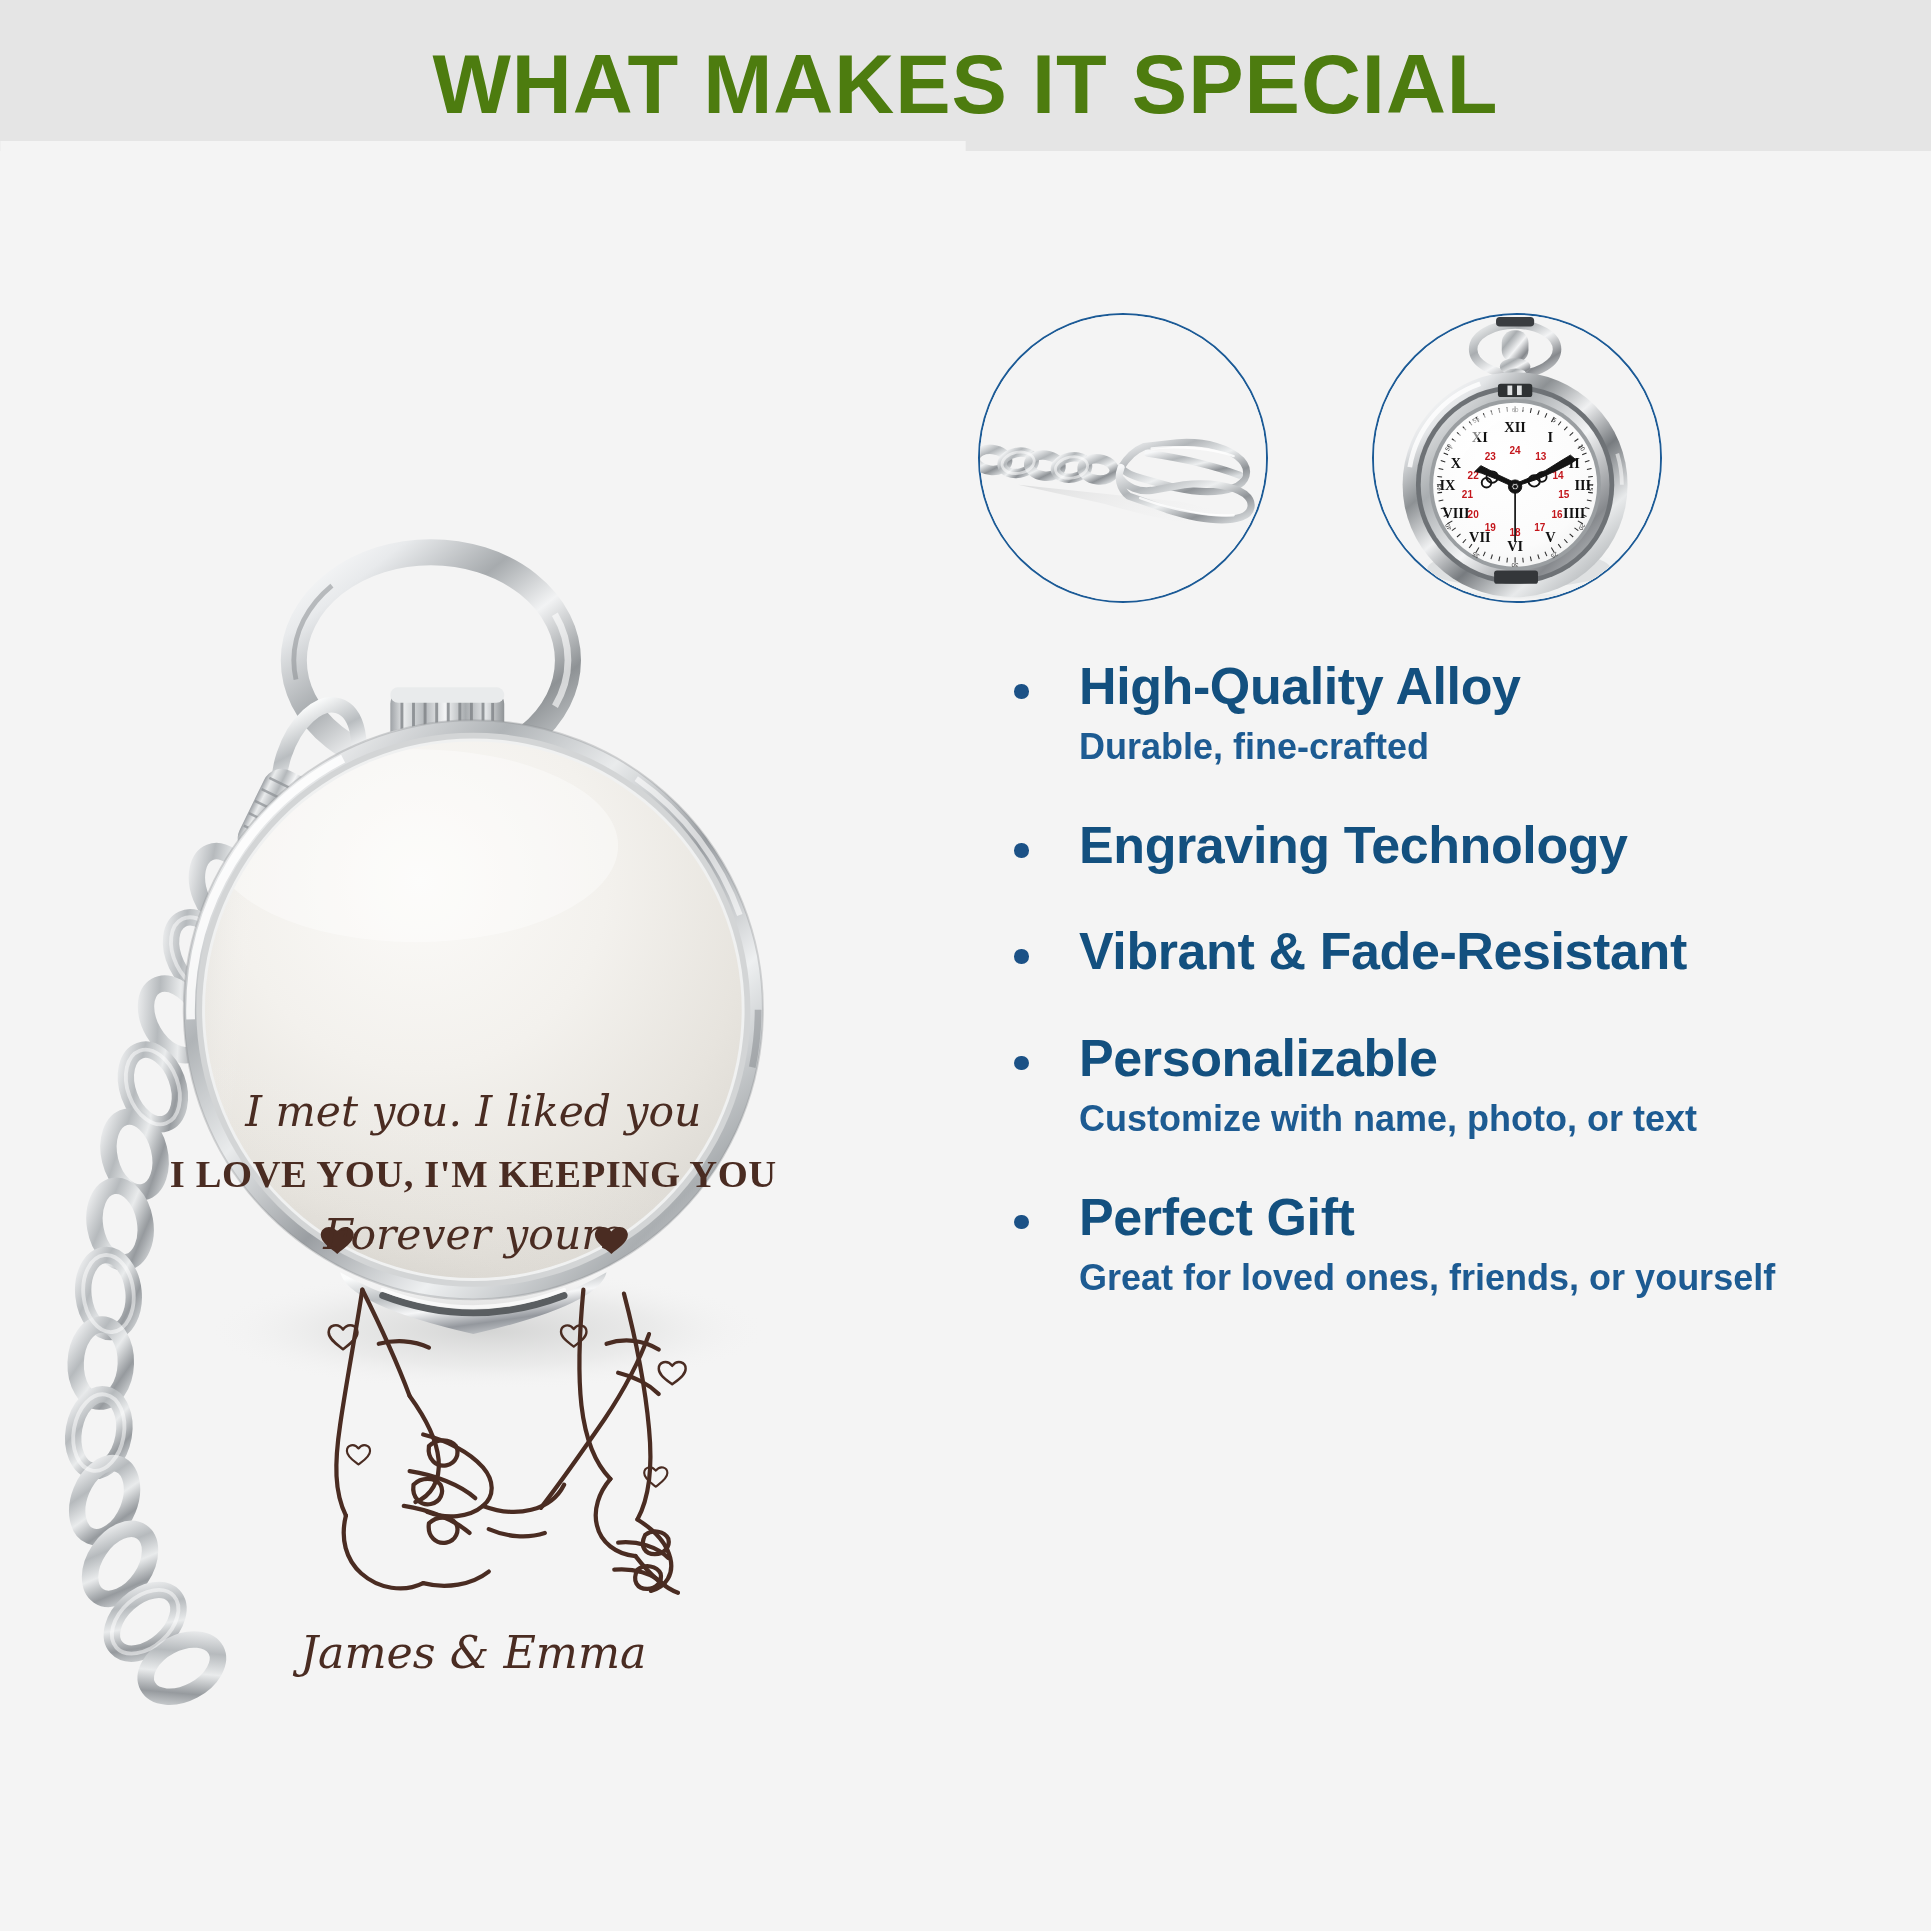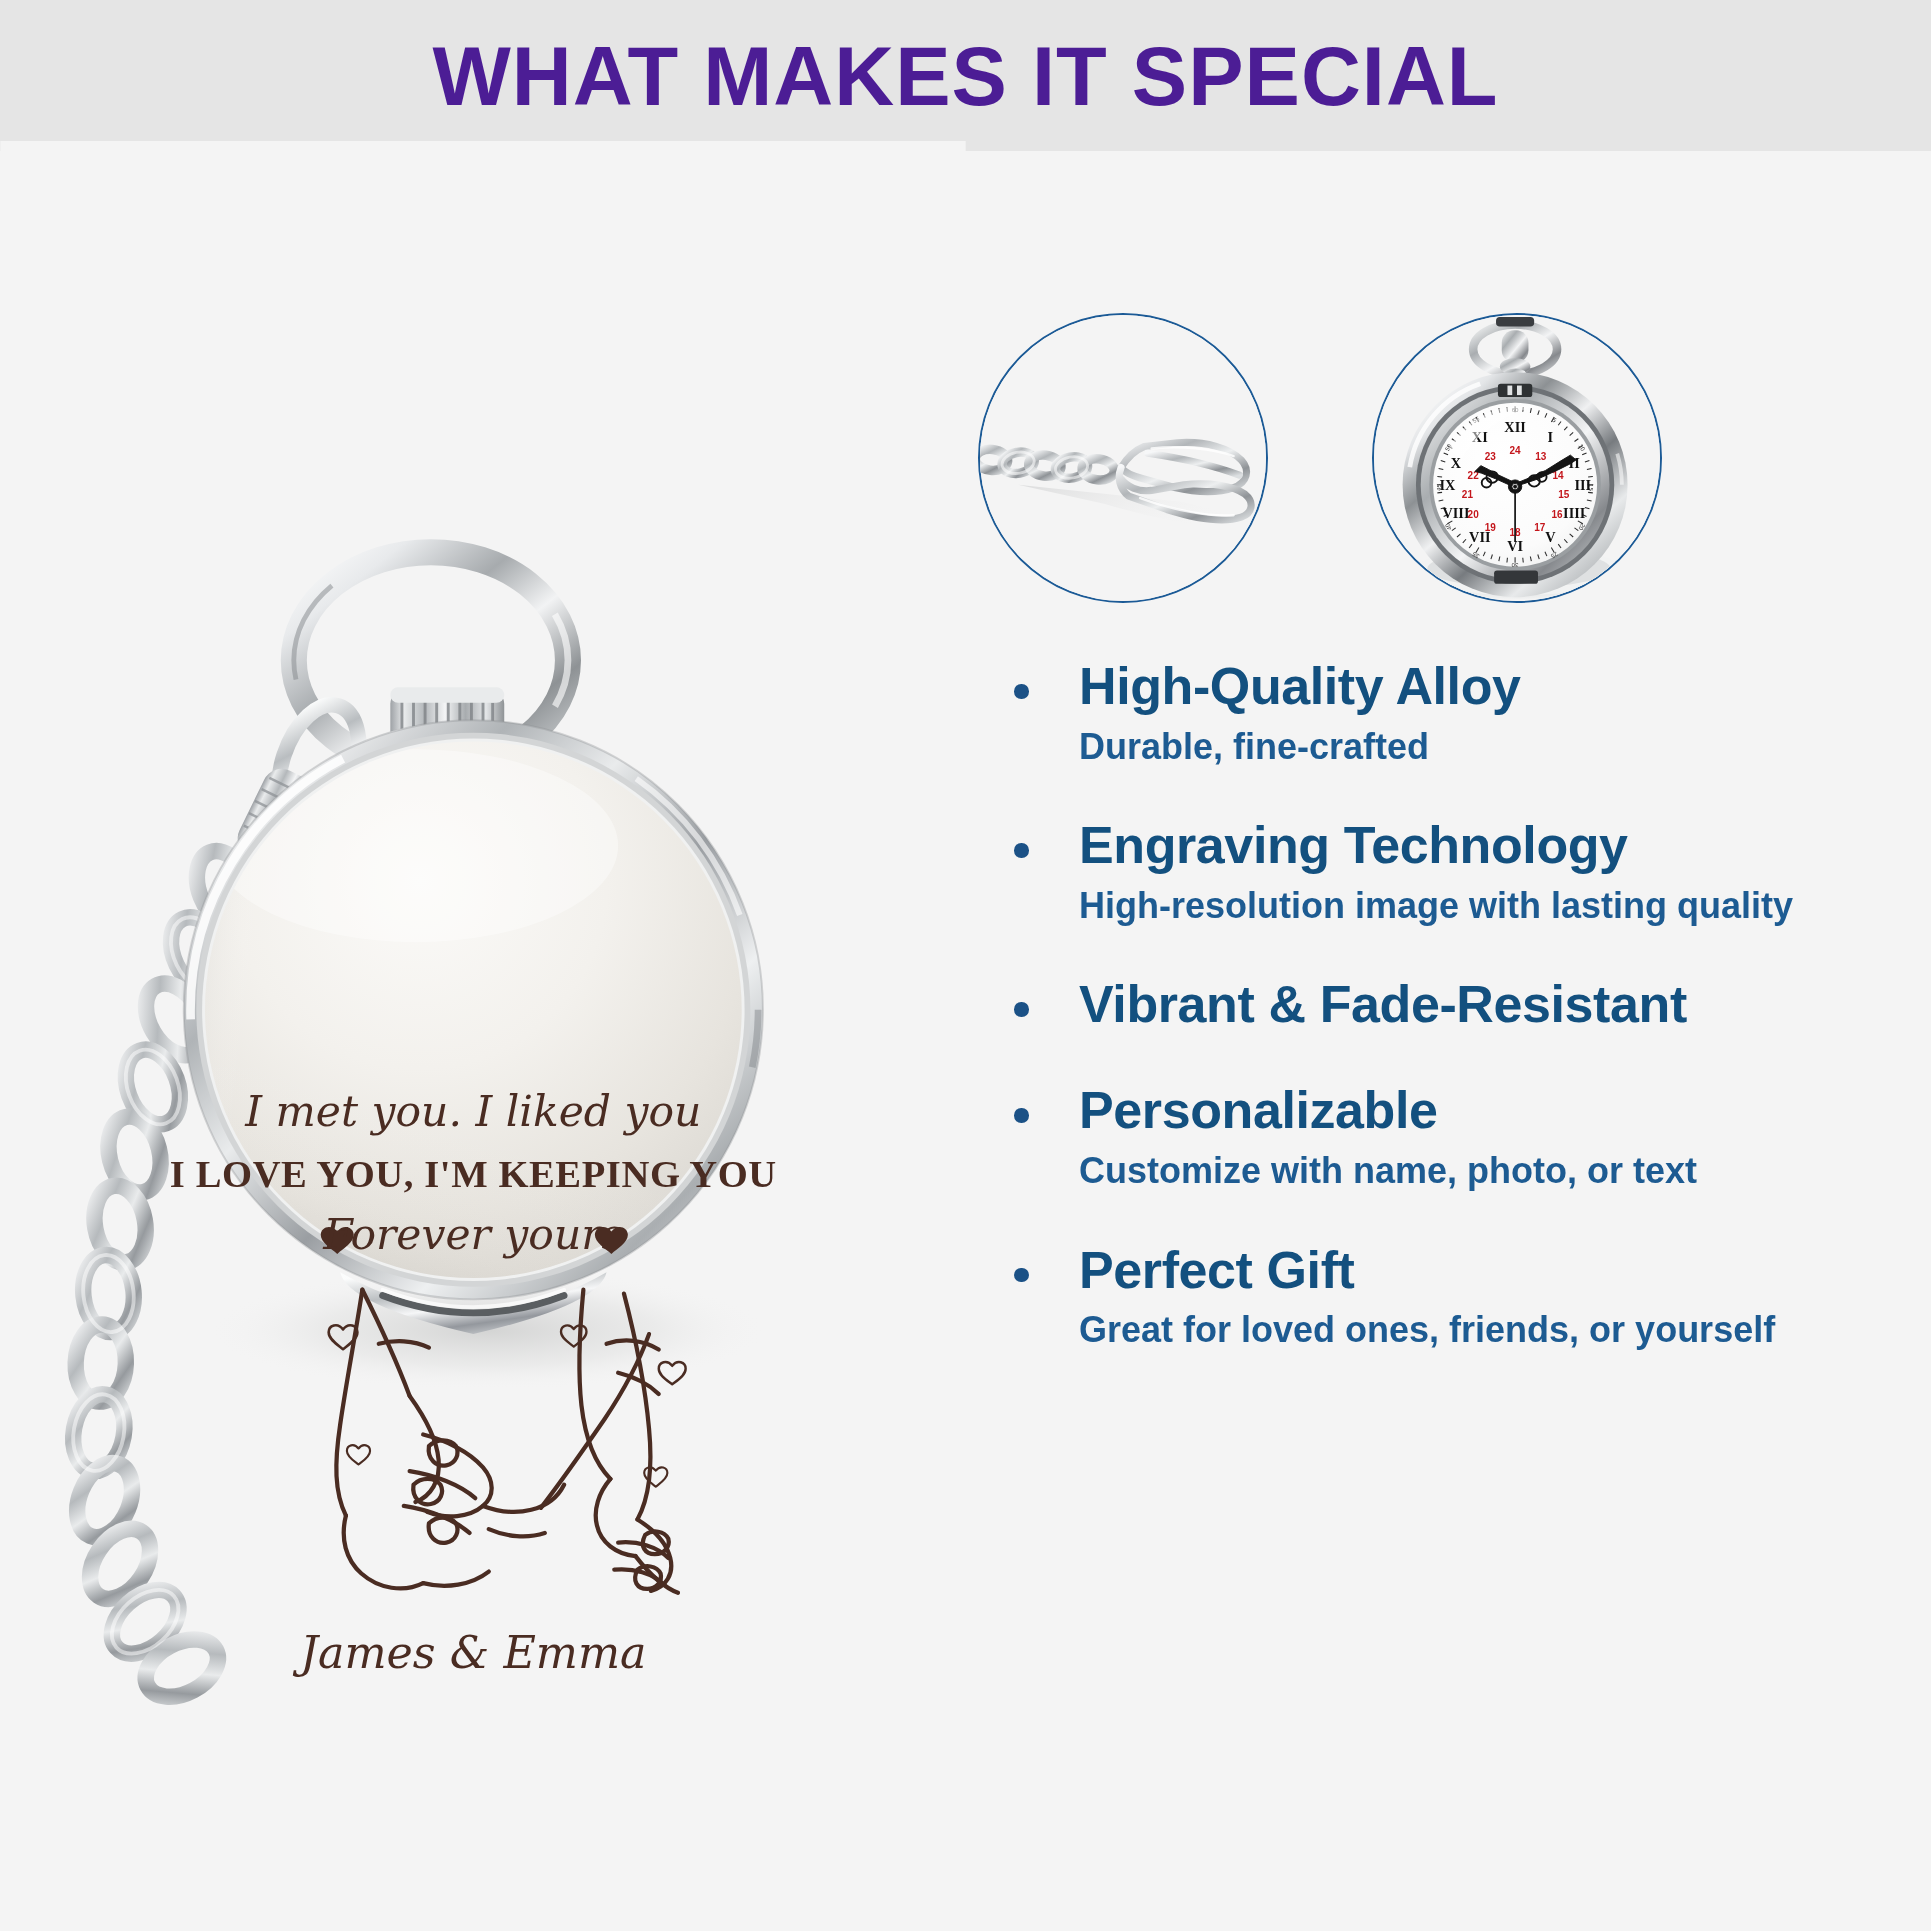--- a/index.html
+++ b/index.html
@@ -10,24 +10,24 @@
     position:relative;
     overflow:hidden;
   }
 
   
   #header-band {
     position:absolute; left:0; top:0; width:1931px; height:151px;
     background:#e5e5e5;
   }
   #header-title {
-    position:absolute; left:0; top:8px; width:1931px; height:151px;
+    position:absolute; left:0; top:16px; width:1931px; height:151px;
     display:flex; align-items:center; justify-content:center;
     font-size:83px; font-weight:bold; letter-spacing:1px;
-    color:#4c1d95;
+    color:#4d7c0f;
     font-family:"Liberation Sans", sans-serif;
     padding-bottom:14px;
   }
 
   
   #hero-panel {
     position:absolute; left:0; top:141px; width:966px; height:1508px;
   }
   #hero-svg { display:block; width:966px; height:1780px; }
 
@@ -704,21 +704,20 @@
 
     <div class="feature-item">
       <span class="feature-bullet"></span>
       <div class="feature-title">High-Quality Alloy</div>
       <div class="feature-desc">Durable, fine-crafted</div>
     </div>
 
     <div class="feature-item">
       <span class="feature-bullet"></span>
       <div class="feature-title">Engraving Technology</div>
-      <div class="feature-desc">High-resolution image with lasting quality</div>
     </div>
 
     <div class="feature-item">
       <span class="feature-bullet"></span>
       <div class="feature-title">Vibrant &amp; Fade-Resistant</div>
     </div>
 
     <div class="feature-item">
       <span class="feature-bullet"></span>
       <div class="feature-title">Personalizable</div>

